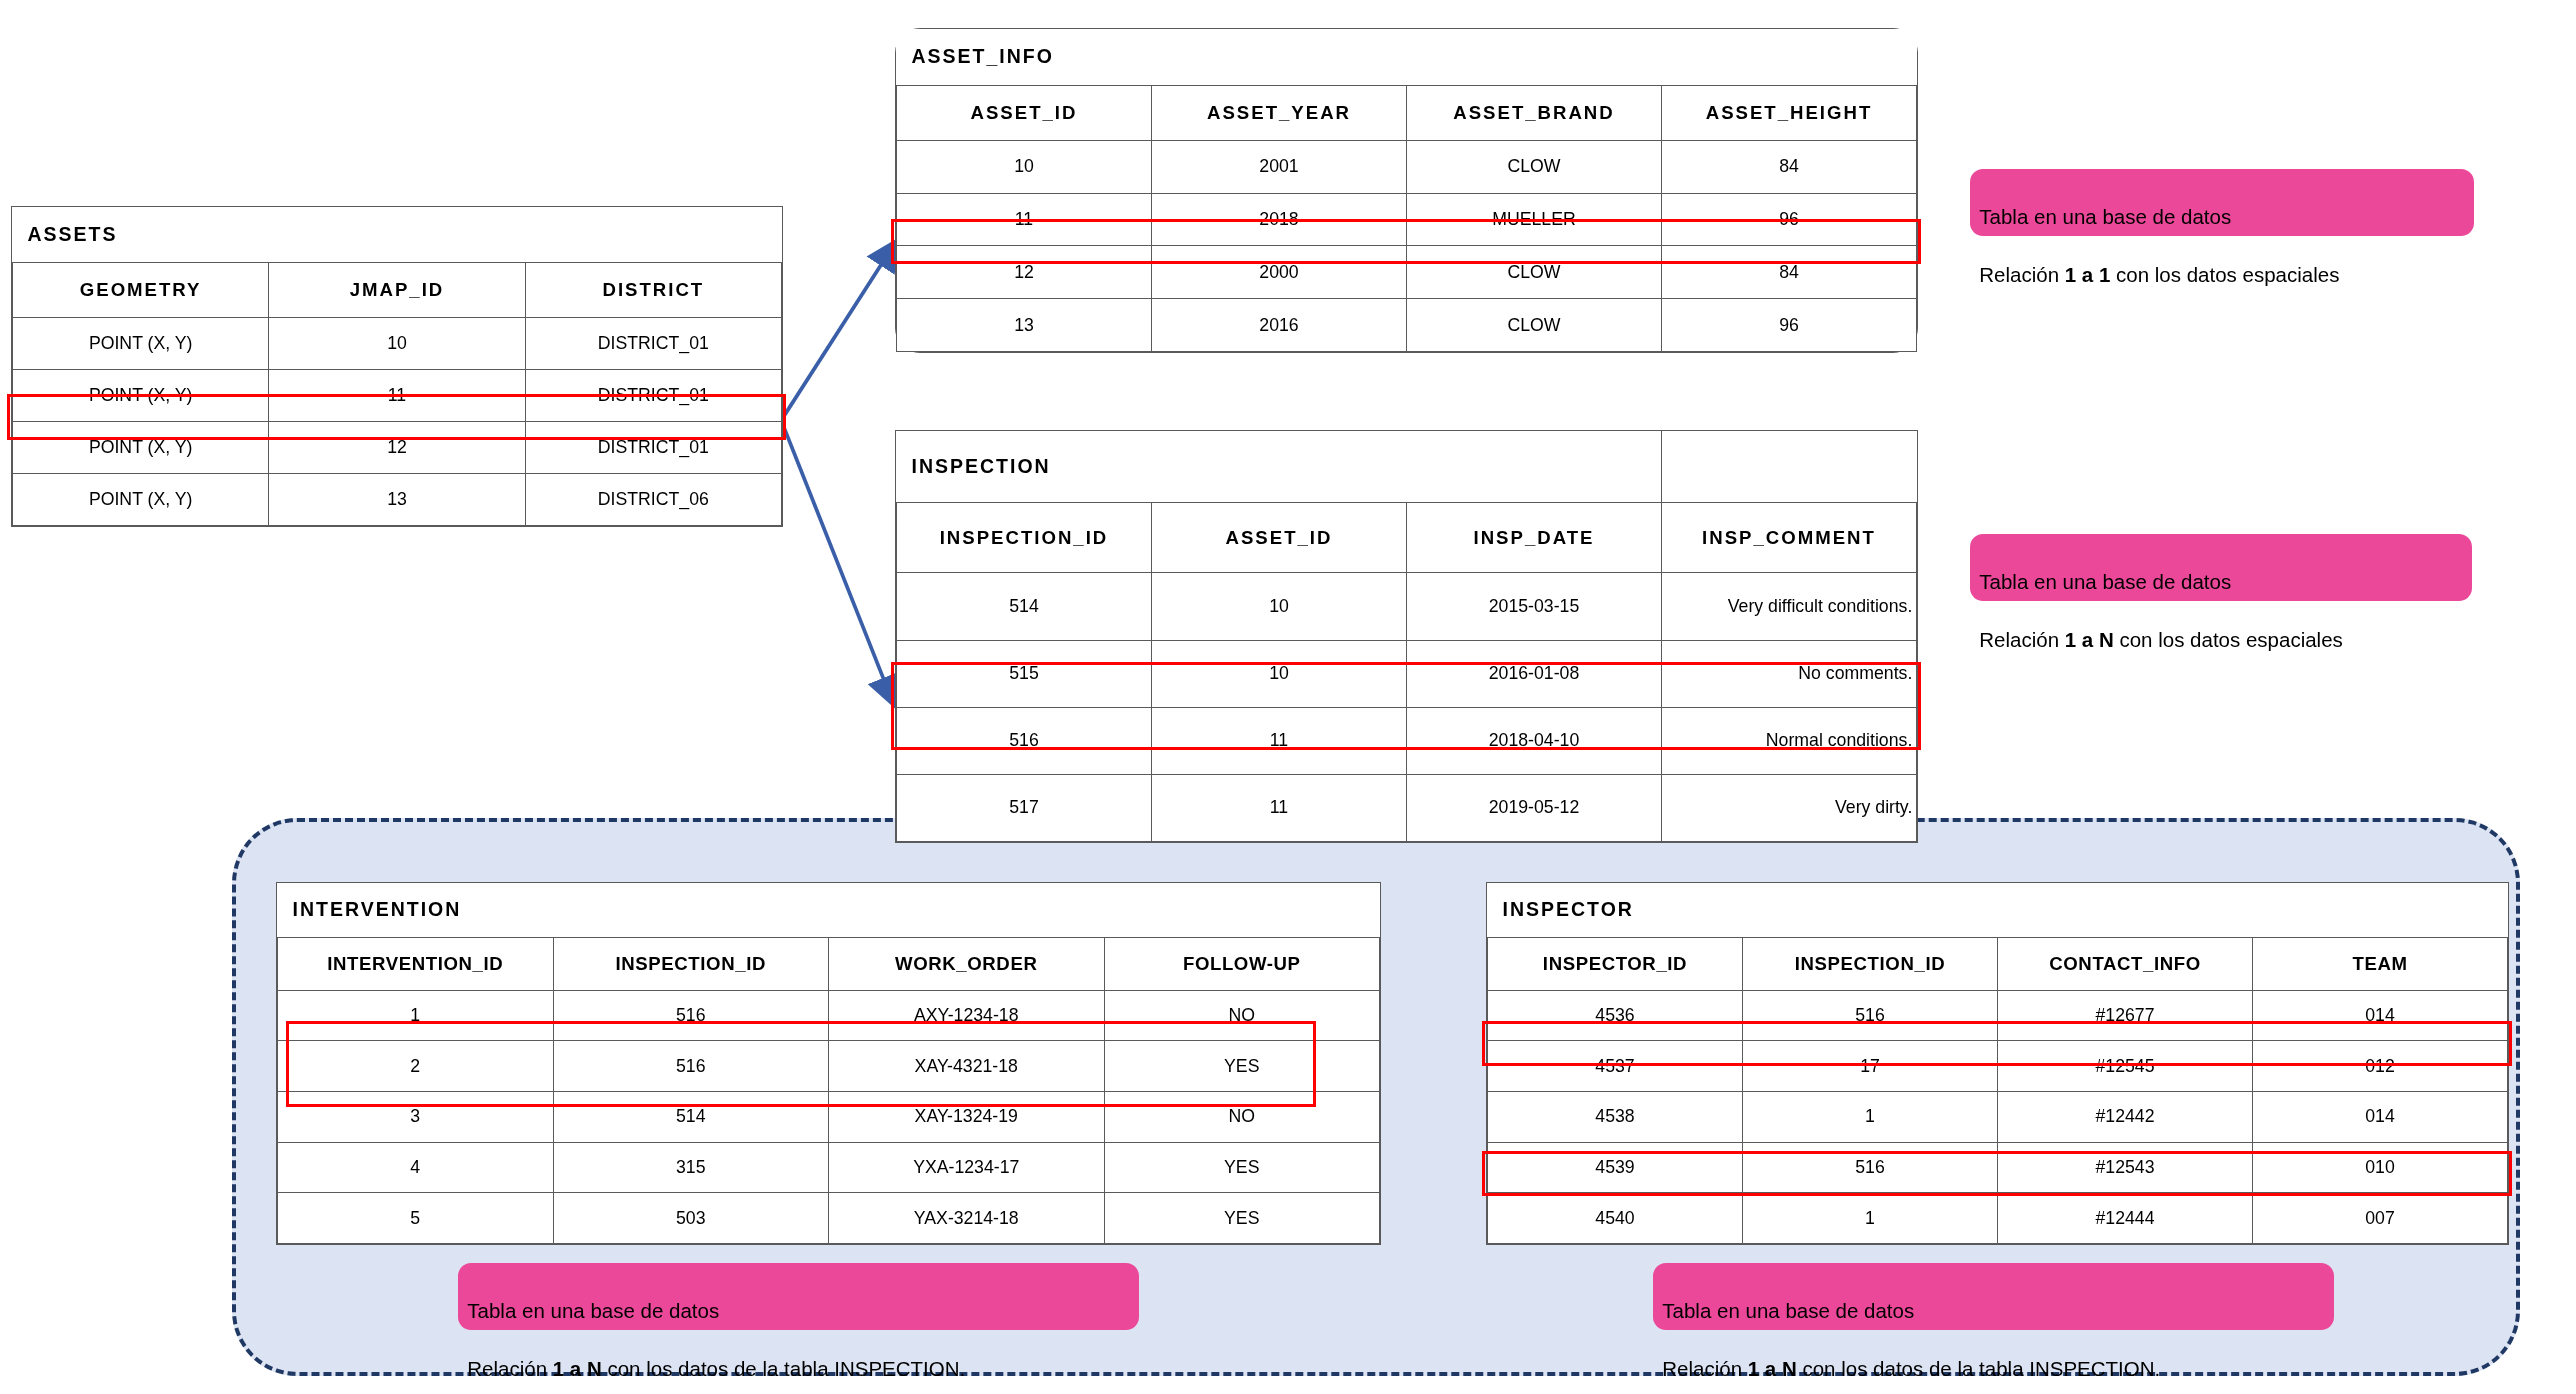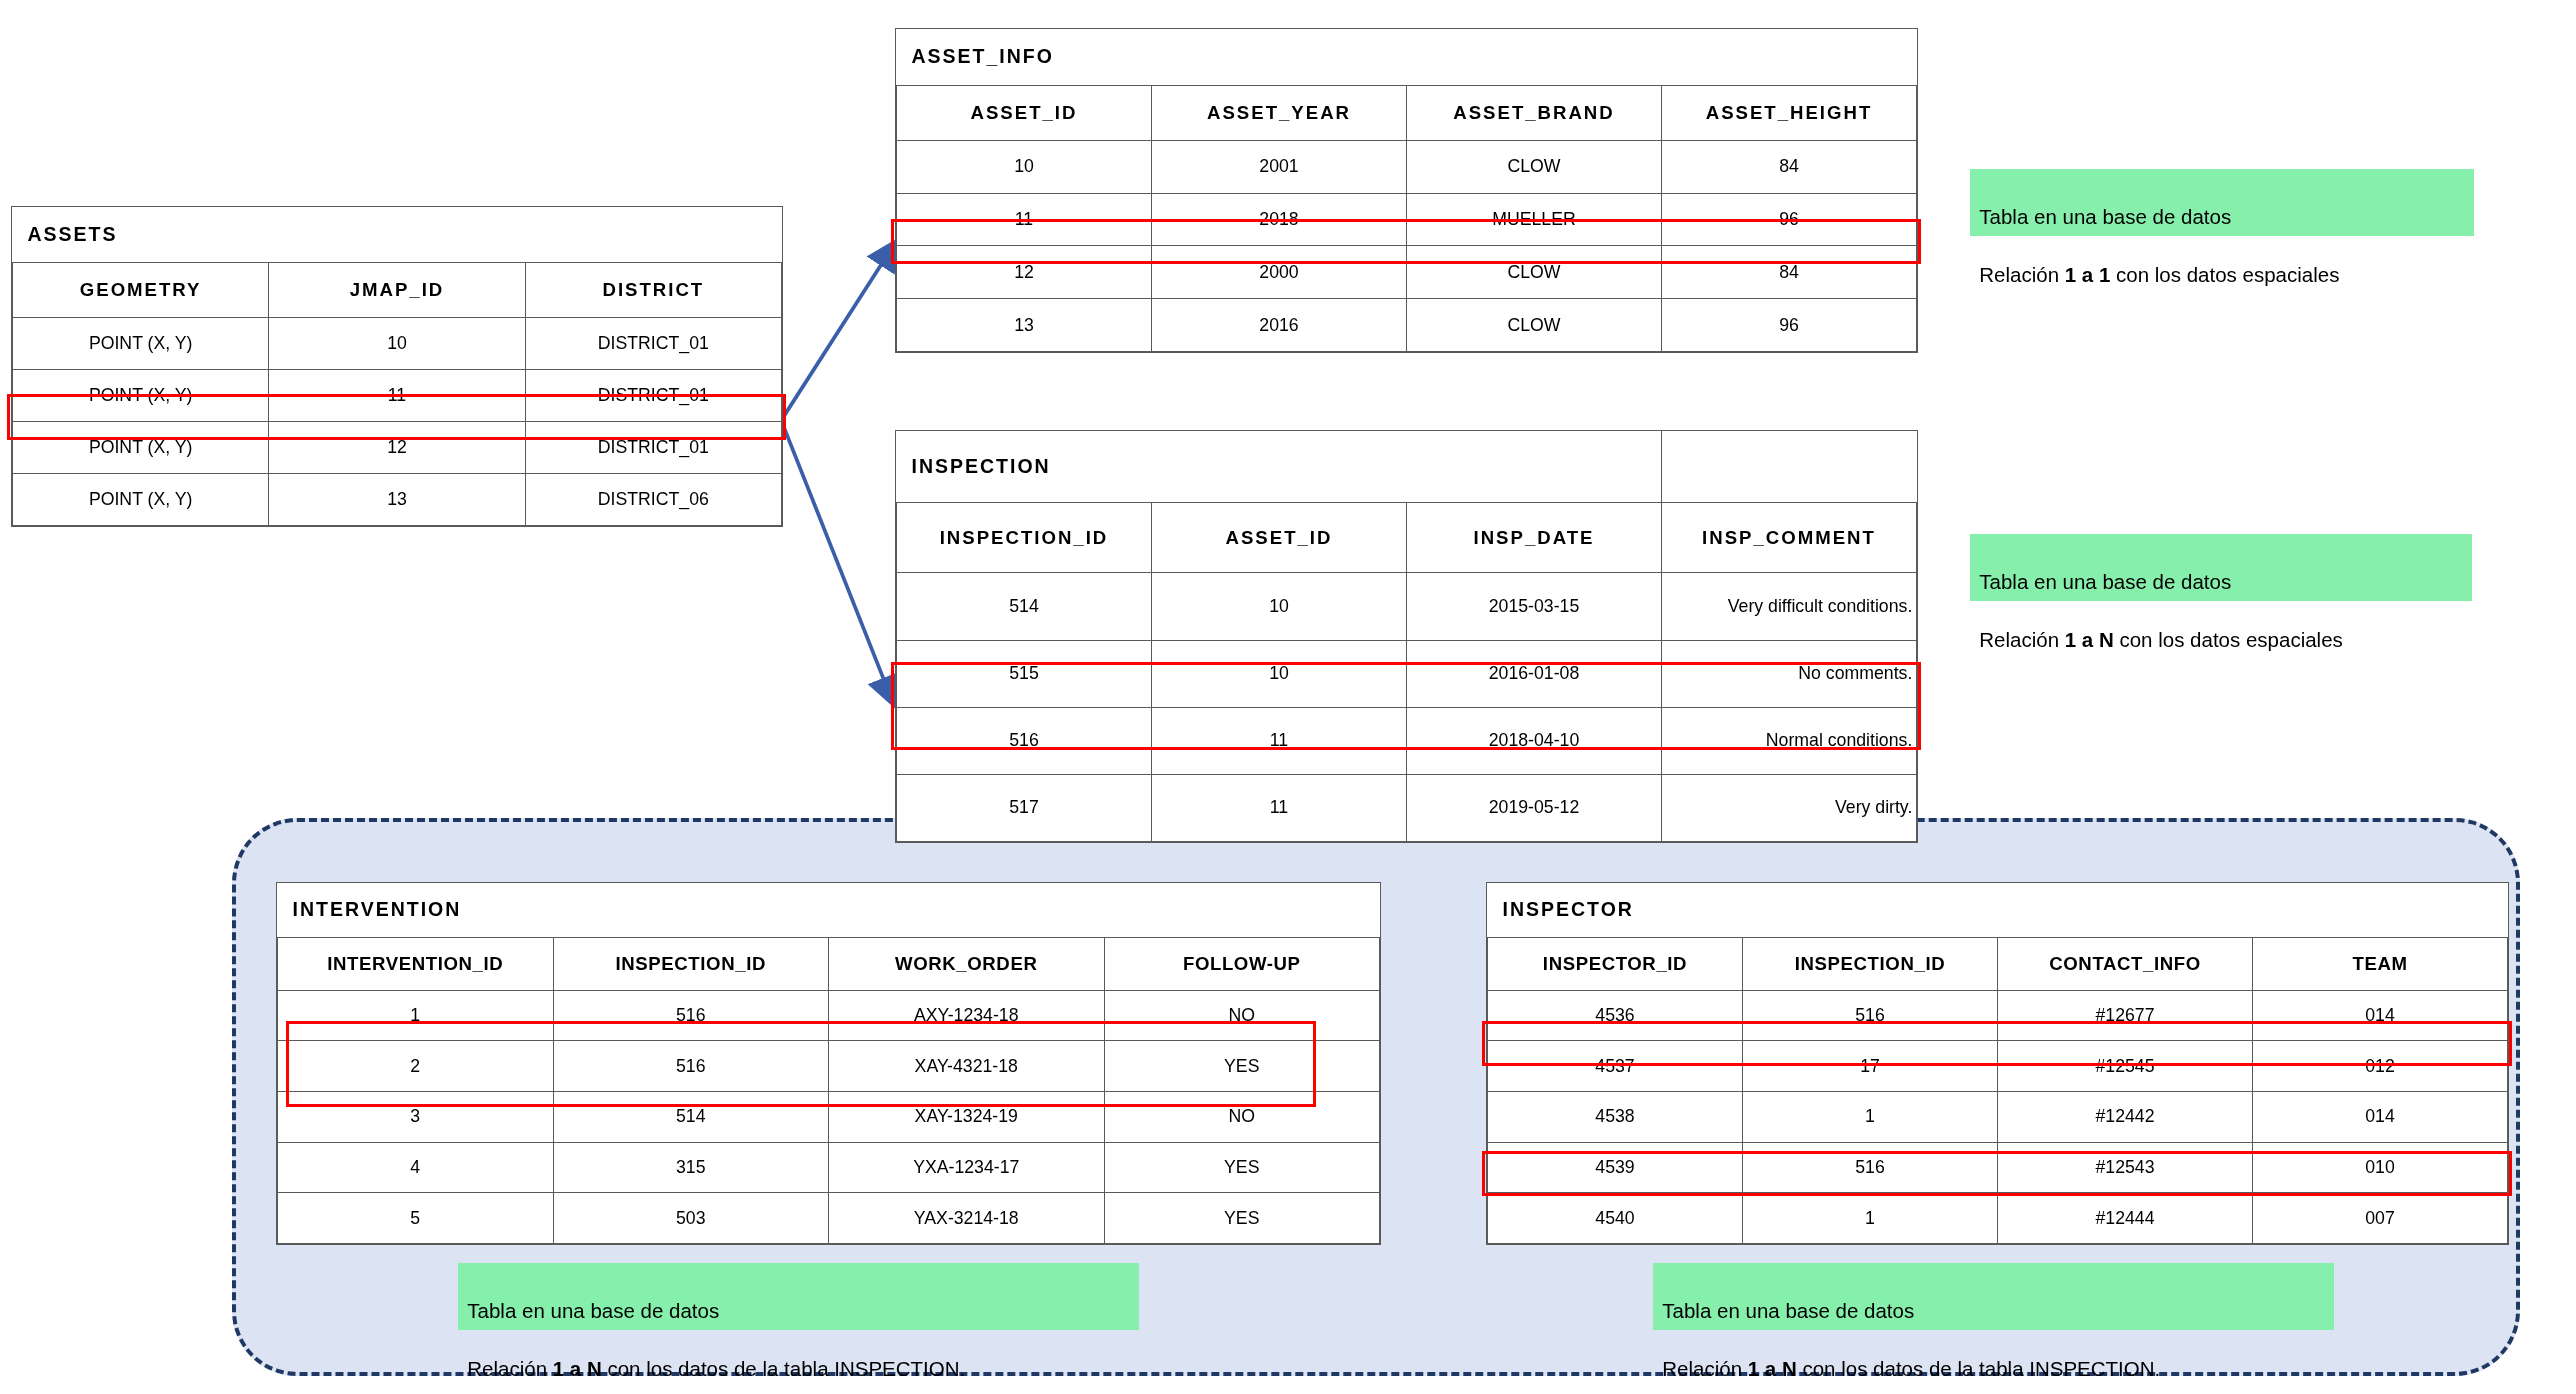--- a/index.html
+++ b/index.html
@@ -72,27 +72,28 @@
   }
   table.grid tr.head-row th.tight {
     letter-spacing: 0.6px;
   }
   table.grid td.left {
     text-align: right;
     padding-left: 9.3px;
   }
   .note {
     position: absolute;
-    background: #86efac;
+    background: #ec4899;
     color: #000000;
     font-size: 20.5px;
     line-height: 1.42;
     padding: 3.7px 9.3px 4.6px 9.3px;
     box-sizing: border-box;
     white-space: pre-line;
+    border-radius: 13px;
   }
   .note b { font-weight: bold; }
   .hl {
     position: absolute;
     border: 3.7px solid #ff0000;
     box-sizing: border-box;
     pointer-events: none;
   }
 </style>
 </head>
@@ -148,21 +149,21 @@
         <td>POINT (X, Y)</td>
         <td>13</td>
         <td>DISTRICT_06</td>
       </tr>
     </tbody>
       </table>
   </div>
   <div class="hl" style="left:7.4px; top:394px; width:779px; height:46px;"></div>
 
 
-  <div class="tbl" style="left:895px; top:28px; width:1023px; height:325px;">
+  <div class="tbl" style="left:895px; top:28px; width:1023px; height:325px;border-radius:25px;">
     <table class="grid">
       <tbody>
           <tr class="title-row">
         <td colspan="4">ASSET_INFO</td>
       </tr>
       <tr class="head-row">
         <th style="width:253px">ASSET_ID</th>
         <th style="width:257px">ASSET_YEAR</th>
         <th style="width:257px">ASSET_BRAND</th>
         <th>ASSET_HEIGHT</th>

